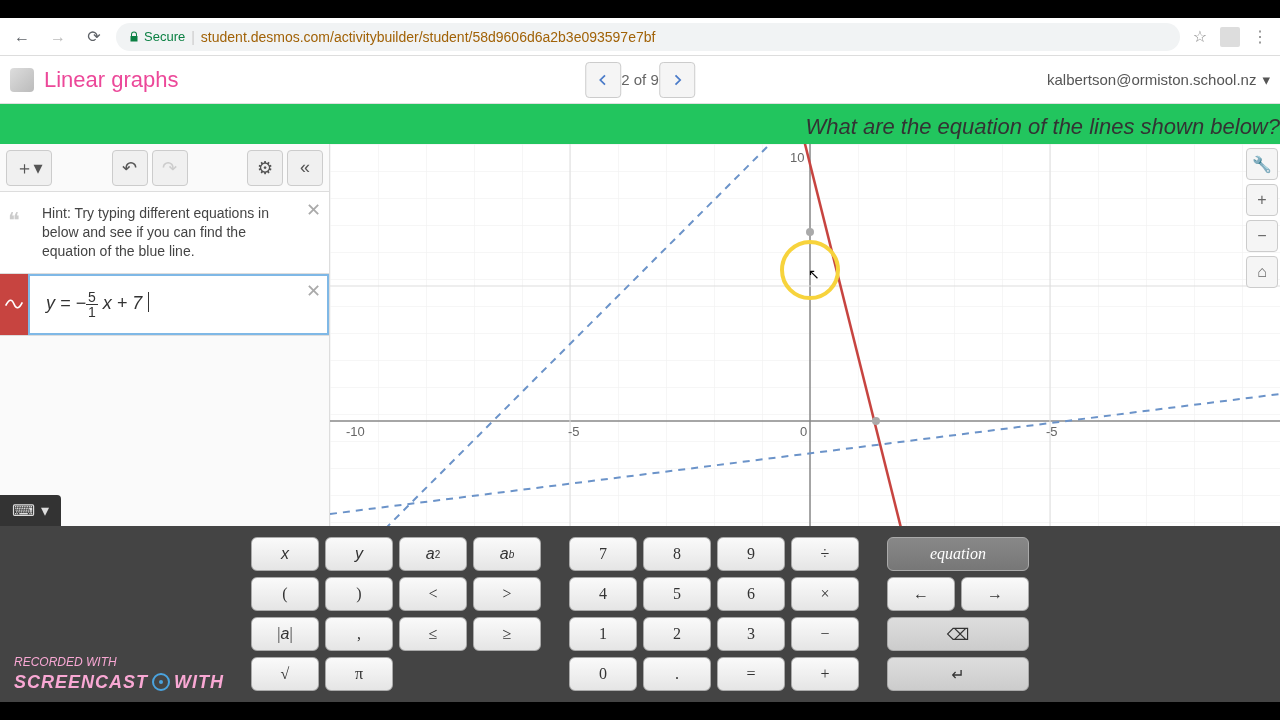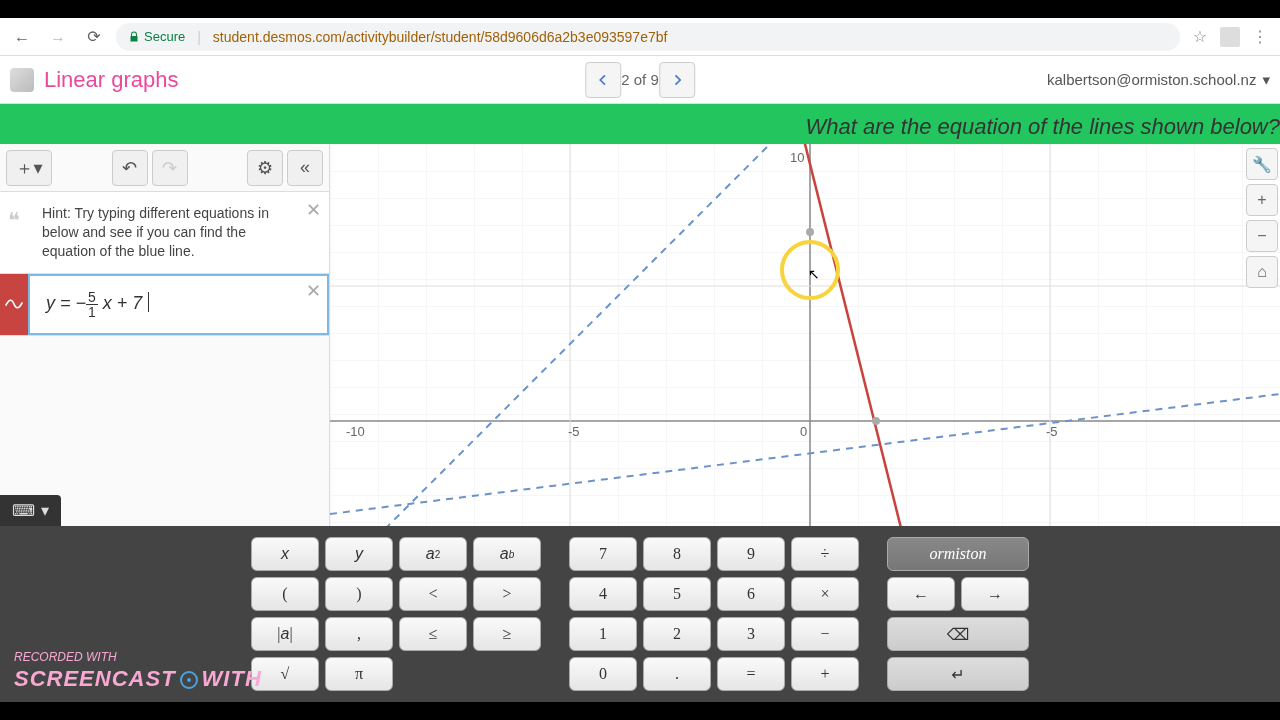--- a/index.html
+++ b/index.html
@@ -1,21 +1,21 @@
 <!DOCTYPE html>
 <html><head>
 <meta charset="utf-8">
 <style>
 * { margin:0; padding:0; box-sizing:border-box; font-family:Arial,Helvetica,sans-serif; }
 body { width:1280px; height:720px; overflow:hidden; background:#000; position:relative; }
 .black-top { height:18px; background:#000; }
 .browser-bar { height:38px; background:#fff; border-bottom:1px solid #ddd; display:flex; align-items:center; padding:0 8px; gap:8px; }
 .nav-btn { width:28px; height:28px; display:flex; align-items:center; justify-content:center; color:#5f6368; cursor:pointer; border-radius:50%; }
 .nav-btn.disabled { color:#bbb; }
-.url-bar { flex:1; height:28px; background:#f1f3f4; border-radius:14px; display:flex; align-items:center; padding:0 12px; font-size:14px; color:#202124; gap:12px; }
+.url-bar { flex:1; height:28px; background:#f1f3f4; border-radius:14px; display:flex; align-items:center; padding:0 12px; font-size:14px; color:#202124; gap:6px; }
 .secure { color:#0b8043; font-size:13px; display:flex; align-items:center; gap:4px; }
 .url-text { color:#a16207; }
 .star-icon,.ext-icon,.menu-dots { width:24px; height:24px; display:flex; align-items:center; justify-content:center; color:#888; }
 
 .app-header { height:48px; background:#fff; border-bottom:1px solid #e0e0e0; display:flex; align-items:center; padding:0 10px; position:relative; }
 .app-logo { width:24px; height:24px; background:linear-gradient(135deg,#ddd,#bbb); border-radius:4px; margin-right:10px; }
 .app-title { font-size:22px; color:#ec4899; }
 .pager { position:absolute; left:50%; transform:translateX(-50%); display:flex; align-items:center; }
 .pager-btn { width:36px; height:36px; border:1px solid #ccc; border-radius:4px; display:flex; align-items:center; justify-content:center; background:#f5f5f5; color:#4a7bc9; cursor:pointer; }
 .pager-text { font-size:15px; color:#666; }
@@ -60,21 +60,21 @@
 .kg-mid { grid-template-columns:repeat(4,68px); }
 .kg-right { grid-template-columns:repeat(2,68px); }
 .kg-right .wide { grid-column:1 / span 2; }
 .key { height:34px; background:linear-gradient(#fafafa,#e5e5e5); border:1px solid #aaa; border-radius:6px; display:flex; align-items:center; justify-content:center; font-size:16px; color:#333; cursor:pointer; font-family:"Times New Roman",serif; user-select:none; }
 .key.func { background:linear-gradient(#888,#777); color:#fff; font-style:italic; }
 .key.dark { background:linear-gradient(#ddd,#ccc); }
 .key sup { font-size:10px; }
 .key .it { font-style:italic; }
 
 .watermark { position:absolute; left:14px; bottom:26px; color:#f9a8d4; font-size:12px; line-height:1.3; pointer-events:none;font-style:italic; }
-.watermark .brand { font-size:22px; font-weight:bold; letter-spacing:1px; display:flex; align-items:center; gap:4px; }
+.watermark .brand { font-size:18px; font-weight:bold; letter-spacing:1px; display:flex; align-items:center; gap:4px; }
 .watermark .dot { display:inline-block; width:18px; height:18px; border:2px solid #4aa3df; border-radius:50%; position:relative; }
 .watermark .dot::after { content:""; position:absolute; left:5px; top:5px; width:4px; height:4px; background:#4aa3df; border-radius:50%; }
 .time-tray { position:absolute; right:18px; bottom:2px; color:#fff; font-size:11px; }
 .black-bottom { position:absolute; left:0; right:0; bottom:0; height:18px; background:#000; }
 </style>
 </head>
 <body>
 
 <div class="black-top"></div>
 
@@ -238,21 +238,21 @@
     <div class="key">1</div>
     <div class="key">2</div>
     <div class="key">3</div>
     <div class="key">−</div>
     <div class="key">0</div>
     <div class="key">.</div>
     <div class="key">=</div>
     <div class="key">+</div>
   </div>
   <div class="key-group kg-right">
-    <div class="key wide func">ormiston</div>
+    <div class="key wide func">equation</div>
     <div class="key">←</div>
     <div class="key">→</div>
     <div class="key wide dark">⌫</div>
     <div class="key wide dark">↵</div>
   </div>
 </div>
 
 <div class="watermark">
   <div>RECORDED WITH</div>
   <div class="brand">

